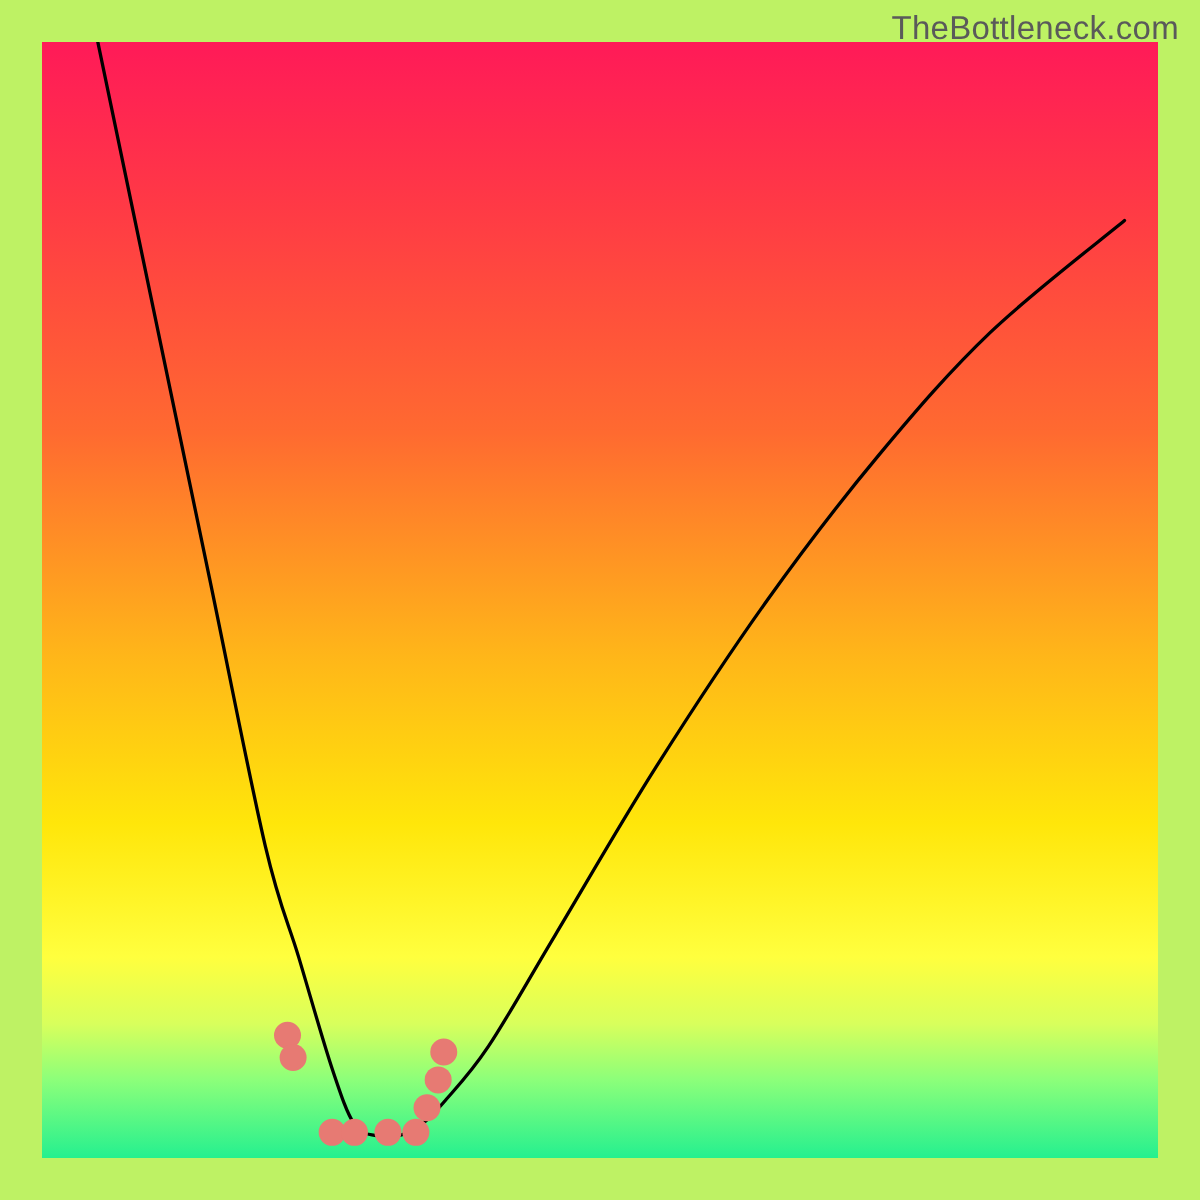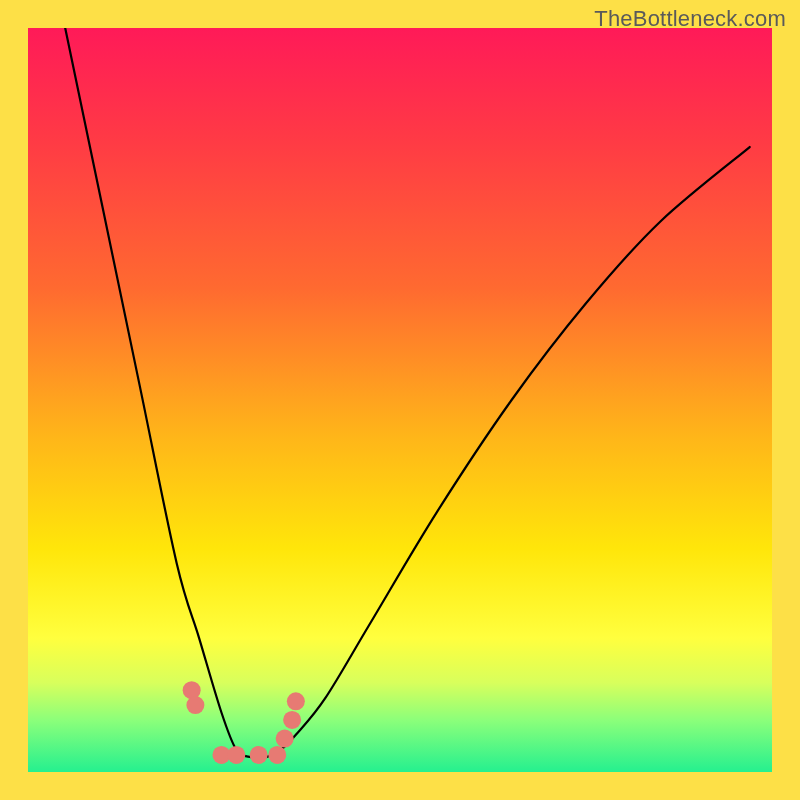--- a/index.html
+++ b/index.html
@@ -10,21 +10,21 @@
     background: #000;
     overflow: hidden;
     font-family: Arial, Helvetica, sans-serif;
   }
   .frame {
     position: absolute;
     left: 0;
     top: 0;
     width: 800px;
     height: 800px;
-    background: #fde047;
+    background: #bef264;
   }
   .plot {
     position: absolute;
     left: 28px;
     top: 28px;
     width: 744px;
     height: 744px;
     
     background: linear-gradient(
       to bottom,

